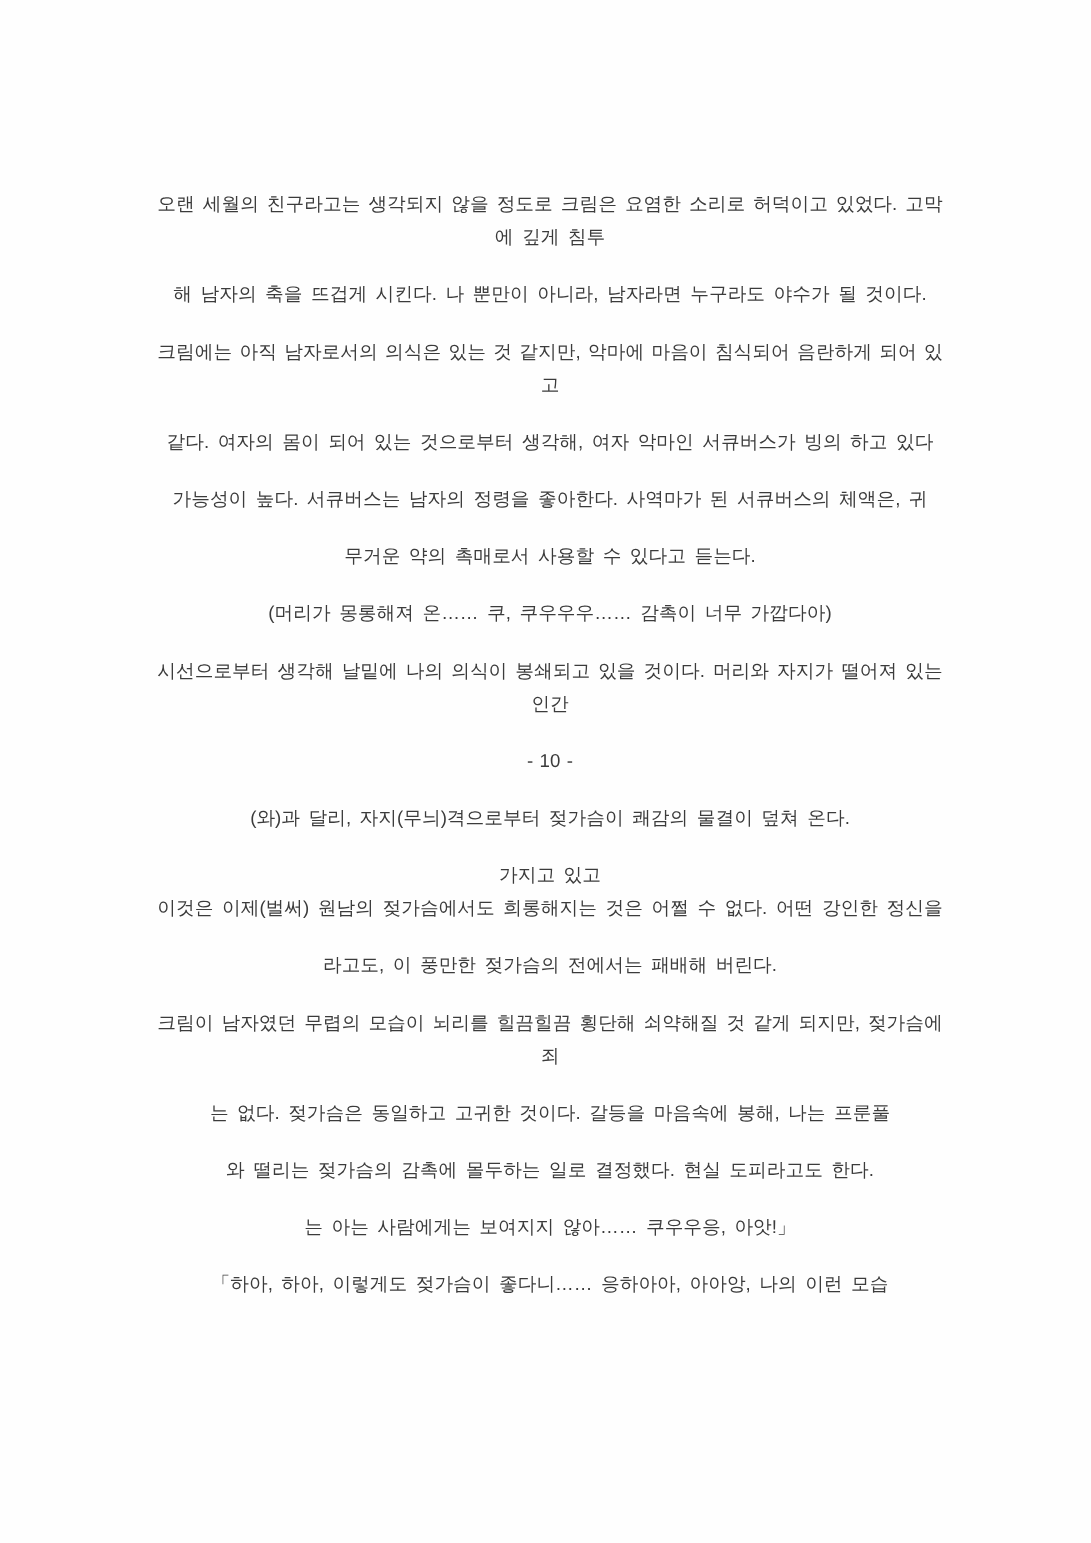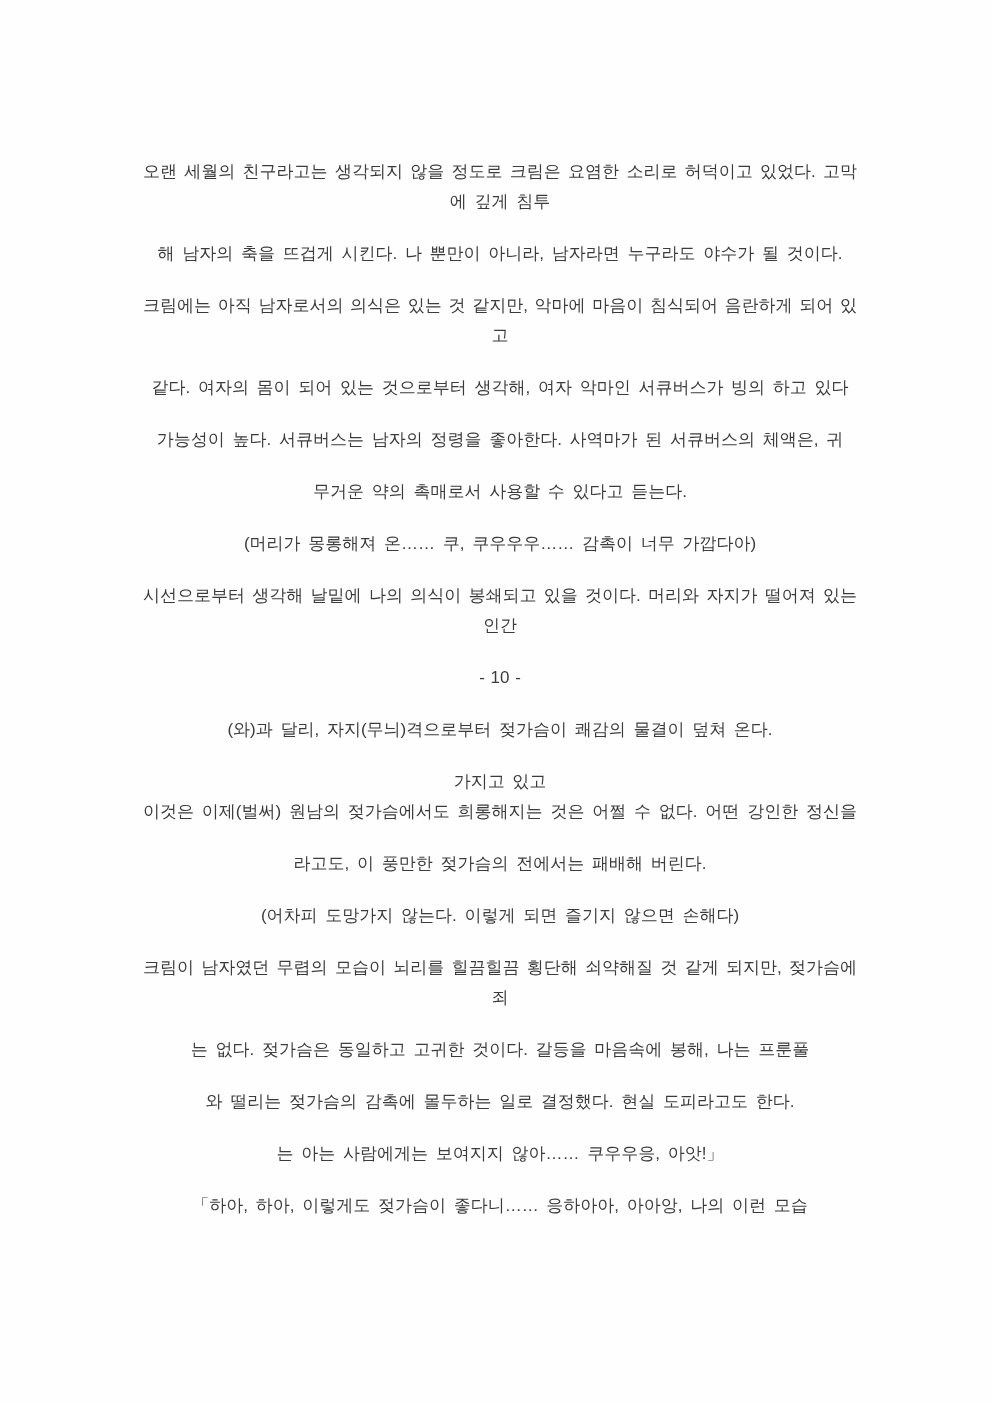--- a/index.html
+++ b/index.html
@@ -24,21 +24,21 @@
     background: #fefefe;
   }
   .text-body {
     position: absolute;
     left: 143px;
     top: 157px;
     width: 714px;
     font-size: 17px;
   }
   .para {
-    margin: 0 0 22px 0;
+    margin: 14px 0 22px 0;
     padding: 0;
   }
   .para:last-child {
     margin-bottom: 0;
   }
   .line {
     line-height: 30px;
     word-spacing: 3px;
     white-space: normal;
     text-align: center;
@@ -91,23 +91,20 @@
         <div class="line">(와)과 달리, 자지(무늬)격으로부터 젖가슴이 쾌감의 물결이 덮쳐 온다.</div>
       </div>
       <div class="para">
         <div class="line">가지고 있고</div>
         <div class="line justify">이것은 이제(벌써) 원남의 젖가슴에서도 희롱해지는 것은 어쩔 수 없다. 어떤 강인한 정신을</div>
       </div>
       <div class="para">
         <div class="line">라고도, 이 풍만한 젖가슴의 전에서는 패배해 버린다.</div>
       </div>
       <div class="para">
-        <div class="line">(어차피 도망가지 않는다. 이렇게 되면 즐기지 않으면 손해다)</div>
-      </div>
-      <div class="para">
         <div class="line justify">크림이 남자였던 무렵의 모습이 뇌리를 힐끔힐끔 횡단해 쇠약해질 것 같게 되지만, 젖가슴에</div>
         <div class="line">죄</div>
       </div>
       <div class="para">
         <div class="line">는 없다. 젖가슴은 동일하고 고귀한 것이다. 갈등을 마음속에 봉해, 나는 프룬풀</div>
       </div>
       <div class="para">
         <div class="line">와 떨리는 젖가슴의 감촉에 몰두하는 일로 결정했다. 현실 도피라고도 한다.</div>
       </div>
       <div class="para">

